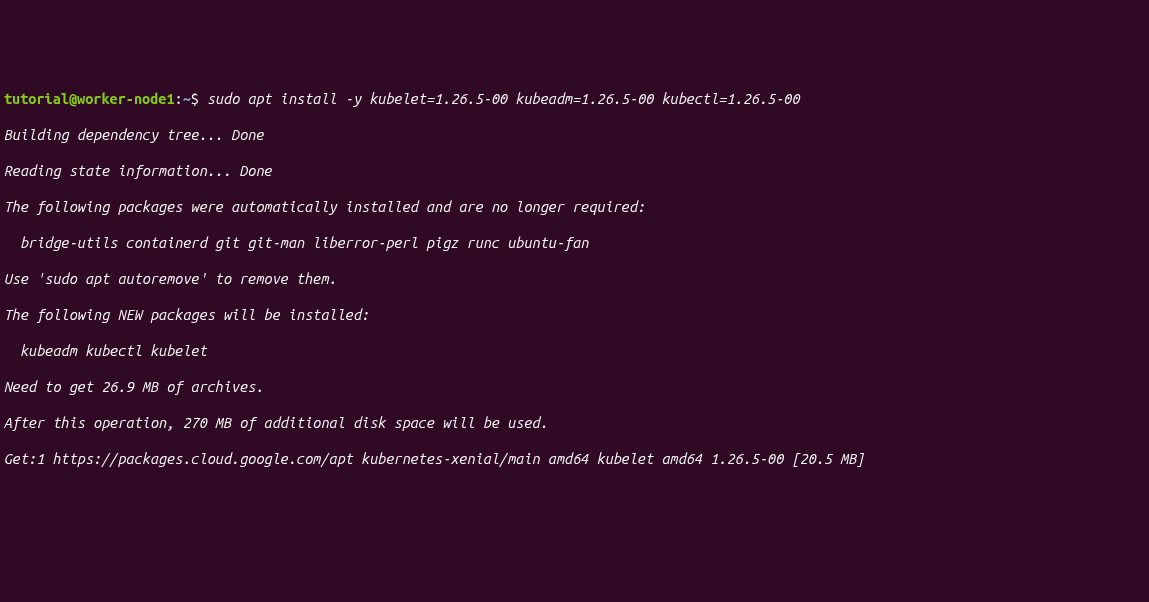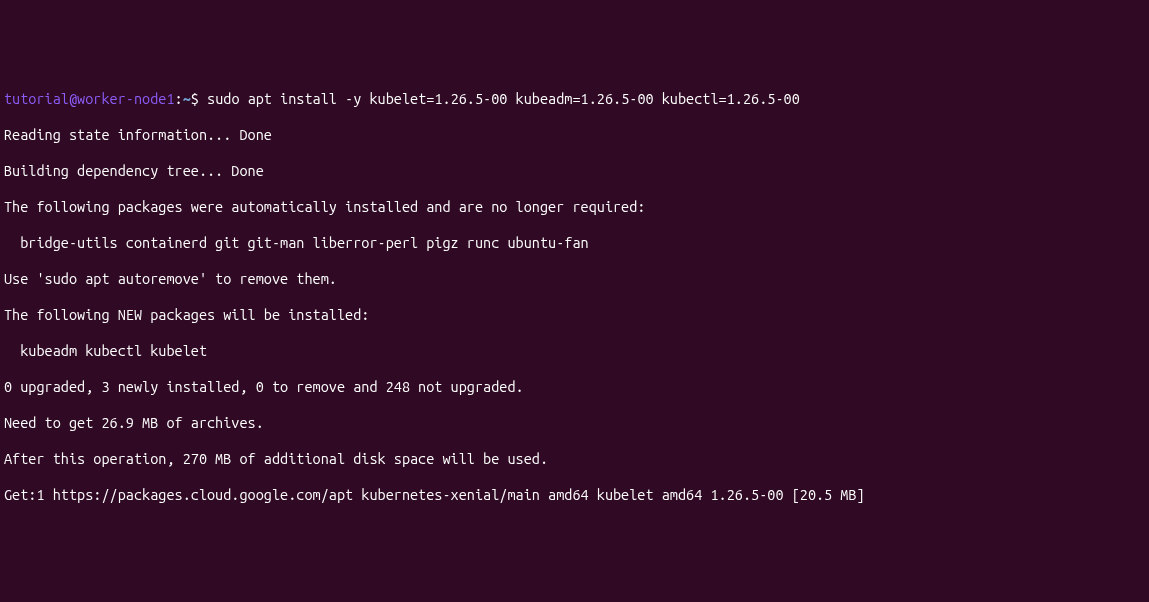--- a/index.html
+++ b/index.html
@@ -16,53 +16,53 @@
       padding: 0;
       width: 1149px;
       height: 602px;
       overflow: hidden;
       white-space: pre;
     }
     .terminal {
       padding: 0 4px;
     }
     .user {
-      color: #8b5cf6;
-      font-weight: normal;
+      color: #84cc16;
+      font-weight: bold;
       text-align: right;
     }
     .path {
       color: #729fcf;
       font-weight: bold;
     }
     .prompt {
       color: #ffffff;
     }
     .output {
       color: #ffffff;
+      font-style: italic;
     }
     .line {
       display: block;
     }
   </style>
 </head>
 <body>
 
 
 
 <div class="terminal">
 <span class="line"><span class="user">tutorial@worker-node1</span><span class="prompt">:</span><span class="path">~</span><span class="prompt">$ </span><span class="output">sudo apt install -y kubelet=1.26.5-00 kubeadm=1.26.5-00 kubectl=1.26.5-00</span></span>
+<span class="line output">Building dependency tree... Done</span>
 <span class="line output">Reading state information... Done</span>
-<span class="line output">Building dependency tree... Done</span>
 <span class="line output">The following packages were automatically installed and are no longer required:</span>
 <span class="line output">  bridge-utils containerd git git-man liberror-perl pigz runc ubuntu-fan</span>
 <span class="line output">Use 'sudo apt autoremove' to remove them.</span>
 <span class="line output">The following NEW packages will be installed:</span>
 <span class="line output">  kubeadm kubectl kubelet</span>
-<span class="line output">0 upgraded, 3 newly installed, 0 to remove and 248 not upgraded.</span>
 <span class="line output">Need to get 26.9 MB of archives.</span>
 <span class="line output">After this operation, 270 MB of additional disk space will be used.</span>
 <span class="line output">Get:1 https://packages.cloud.google.com/apt kubernetes-xenial/main amd64 kubelet amd64 1.26.5-00 [20.5 MB]</span>
 <span class="line output"></span>
 
 <span class="line output"></span>
 
 <span class="line output"></span>
 
 

